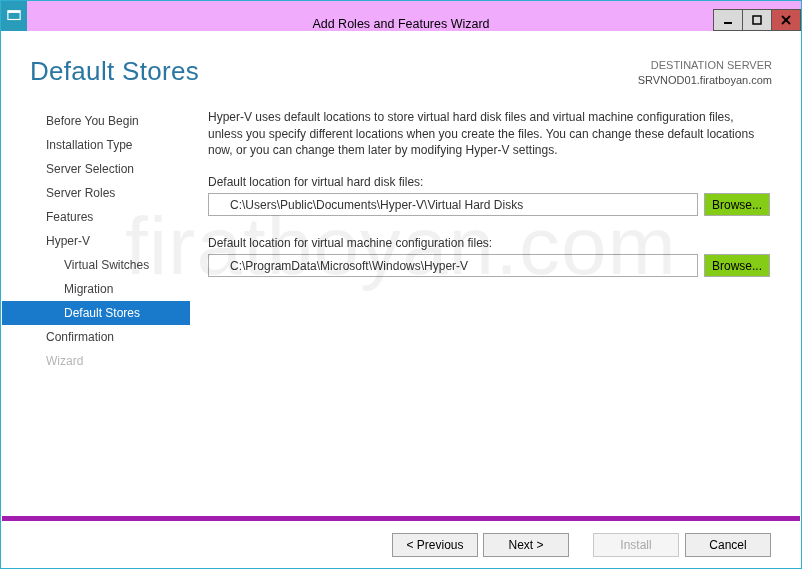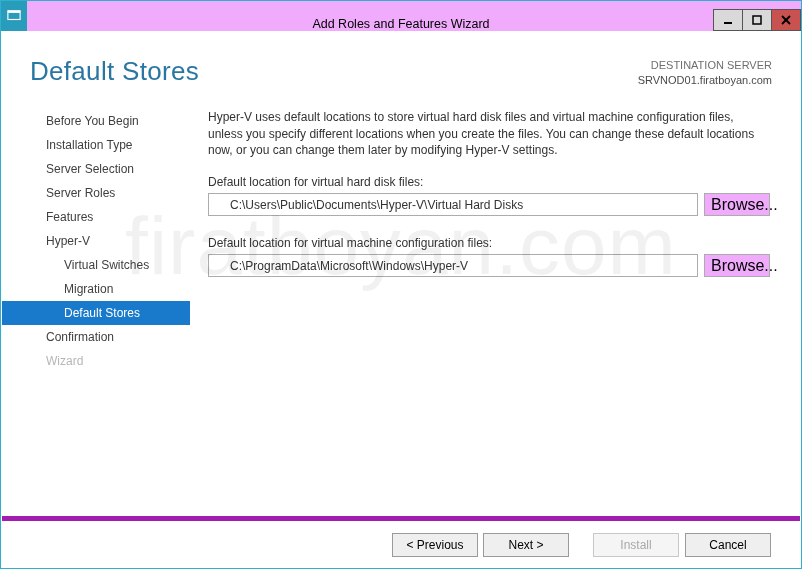--- a/index.html
+++ b/index.html
@@ -140,23 +140,23 @@
     font-size: 12px;
     padding: 3px 21px;
     border: 1px solid #acacac;
     background: #fff;
     color: #333;
     font-family: inherit;
   }
   .browse-btn {
     width: 66px;
     height: 23px;
-    font-size: 16px;
+    font-size: 12px;
     border: 1px solid #acacac;
-    background: #f0abfc;
+    background: #84cc16;
     cursor: pointer;
     font-family: inherit;
   }
 
   
   .footer {
     height: 52px;
     display: flex;
     align-items: center;
     justify-content: flex-end;

